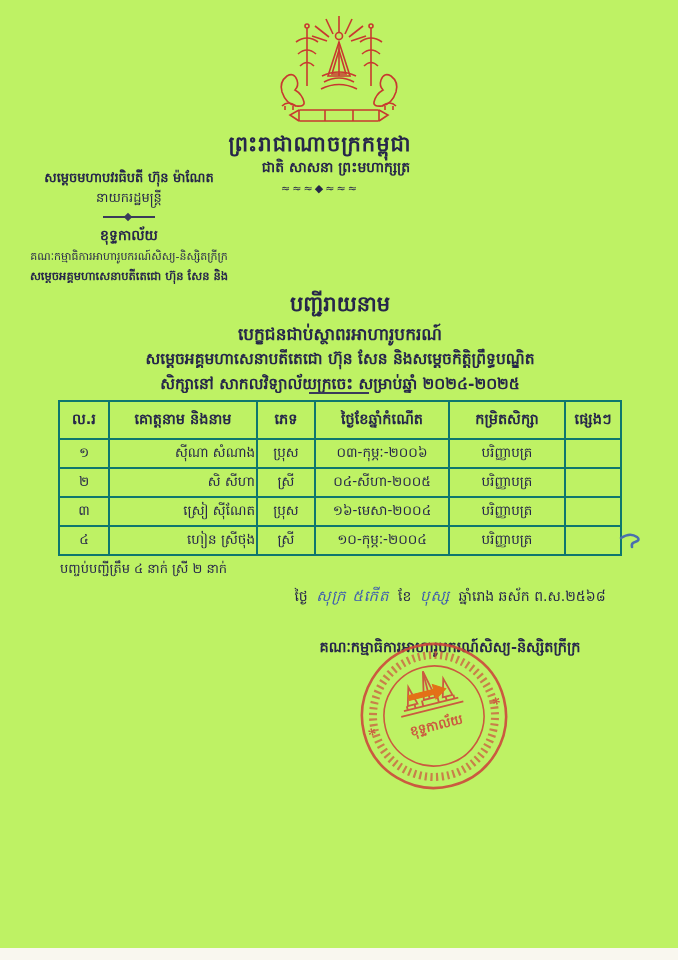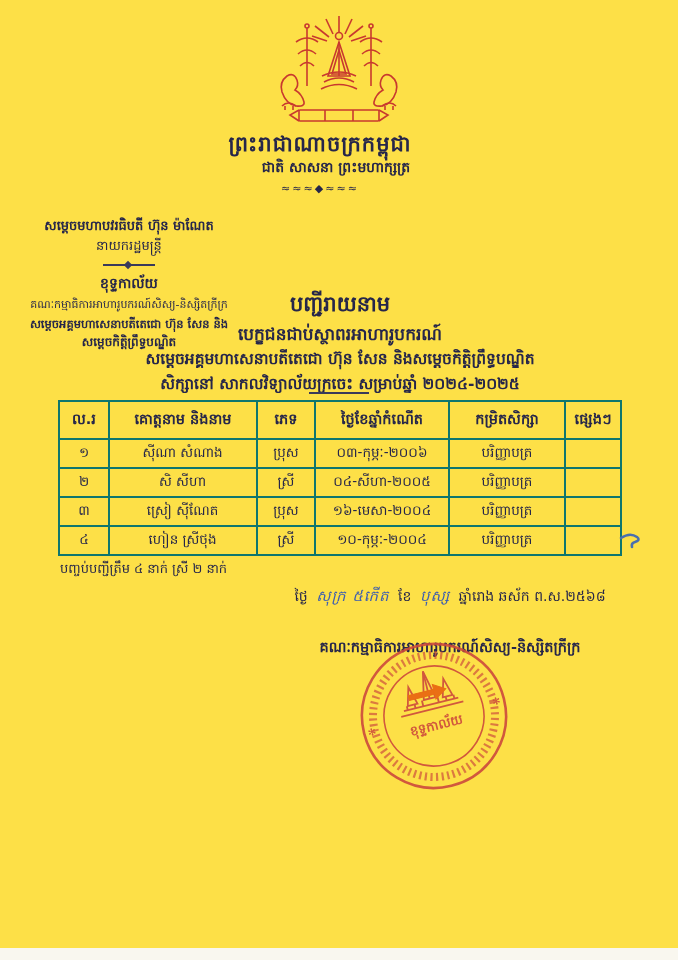--- a/index.html
+++ b/index.html
@@ -4,21 +4,21 @@
 <style>
   html,body{margin:0;padding:0;}
   body{
     font-family:"DejaVu Sans","Liberation Sans",sans-serif;
     background:#888;
   }
   .page{
     position:relative;
     width:678px;height:960px;
     margin:0 auto;
-    background:#fde047;
+    background:#bef264;
     overflow:hidden;
     color:#2a2a4d;
   }
   .paper-edge-bottom{
     position:absolute;left:0;bottom:0;width:100%;height:12px;
     background:#f9f7ef;
   }
   
   .arms{
     position:absolute;left:252px;top:14px;width:175px;height:118px;
@@ -33,21 +33,21 @@
   }
   .motto-divider{
     position:absolute;left:0;top:182px;width:640px;text-align:center;
     font-size:11px;color:#26264a;letter-spacing:2px;
   }
   
   .sender{
     position:absolute;left:14px;top:168px;width:230px;text-align:center;
     color:#26264a;
   }
-  .sender .s1{font-size:13px;font-weight:bold;line-height:1.5;margin-top:48px;}
+  .sender .s1{font-size:13px;font-weight:bold;line-height:1.5;}
   .sender .s2{font-size:13px;font-weight:normal;line-height:1.6;}
   .sender .mini-divider{
     margin:8px auto 6px auto;width:52px;height:0;
     border-top:2px solid #3a3a5a;position:relative;
   }
   .sender .mini-divider::after{
     content:"";position:absolute;left:22px;top:-4px;width:6px;height:6px;
     background:#3a3a5a;transform:rotate(45deg);
   }
   .sender .office{font-size:14px;font-weight:bold;line-height:1.7;}
@@ -75,21 +75,21 @@
   }
   .doc-table th,.doc-table td{
     border:2px solid #0f766e;
     text-align:center;vertical-align:middle;
     overflow:hidden;white-space:nowrap;
   }
   .doc-table th{height:34px;font-size:14.5px;font-weight:bold;}
   .doc-table td{height:25px;font-size:13.5px;font-weight:normal;}
   .doc-table .col0{width:46px;}
   .doc-table .col1{width:144px;}
-  .doc-table td.col1{text-align:center;padding-left:0;border-radius:8px;}
+  .doc-table td.col1{text-align:right;padding-left:0;border-radius:8px;}
   .doc-table .col2{width:54px;border-radius:8px;}
   .doc-table .col3{width:130px;}
   .doc-table .col4{width:112px;}
   .doc-table .col5{width:auto;}
   
   .summary-line{
     position:absolute;left:60px;top:560px;font-size:13px;color:#26264a;
   }
   .date-block{
     position:absolute;left:230px;top:583px;width:440px;text-align:center;
@@ -185,21 +185,20 @@
   <div class="motto2">ជាតិ សាសនា ព្រះមហាក្សត្រ</div>
   <div class="motto-divider">≈≈≈◆≈≈≈</div>
 
   <div class="sender">
     <div class="s1">សម្តេចមហាបវរធិបតី ហ៊ុន ម៉ាណែត</div>
     <div class="s2">នាយករដ្ឋមន្ត្រី</div>
     <div class="mini-divider"></div>
     <div class="office">ខុទ្ទកាល័យ</div>
     <div class="c1">គណៈកម្មាធិការអាហារូបករណ៍សិស្យ-និស្សិតក្រីក្រ</div>
     <div class="c2">សម្តេចអគ្គមហាសេនាបតីតេជោ ហ៊ុន សែន និង</div>
-    <div class="c3">សម្តេចកិត្តិព្រឹទ្ធបណ្ឌិត</div>
   </div>
 
   <div class="title-block">
     <div class="t1">បញ្ជីរាយនាម</div>
     <div class="t2">បេក្ខជនជាប់ស្ថាពរអាហារូបករណ៍</div>
     <div class="t3">សម្តេចអគ្គមហាសេនាបតីតេជោ ហ៊ុន សែន និងសម្តេចកិត្តិព្រឹទ្ធបណ្ឌិត</div>
     <div class="t4">សិក្សានៅ សាកលវិទ្យាល័យក្រចេះ សម្រាប់ឆ្នាំ ២០២៤-២០២៥</div>
   </div>
   <div class="title-underline"></div>
 

